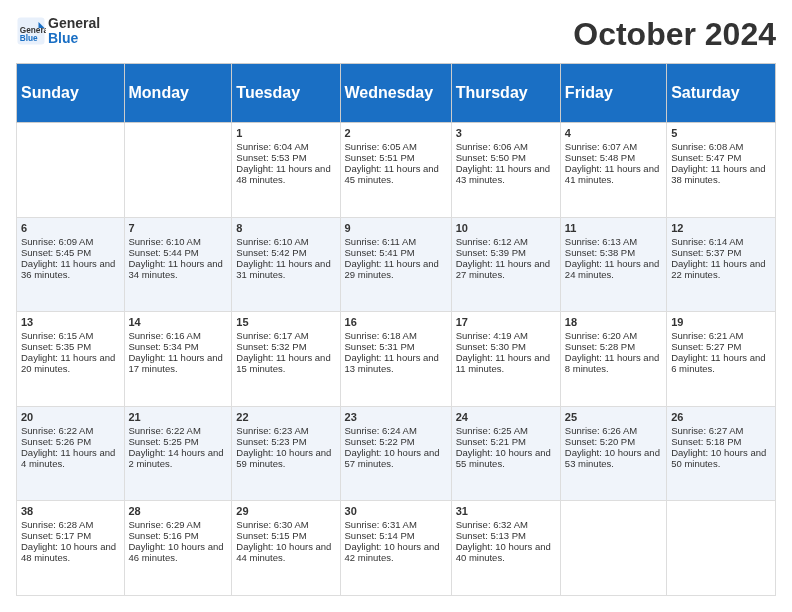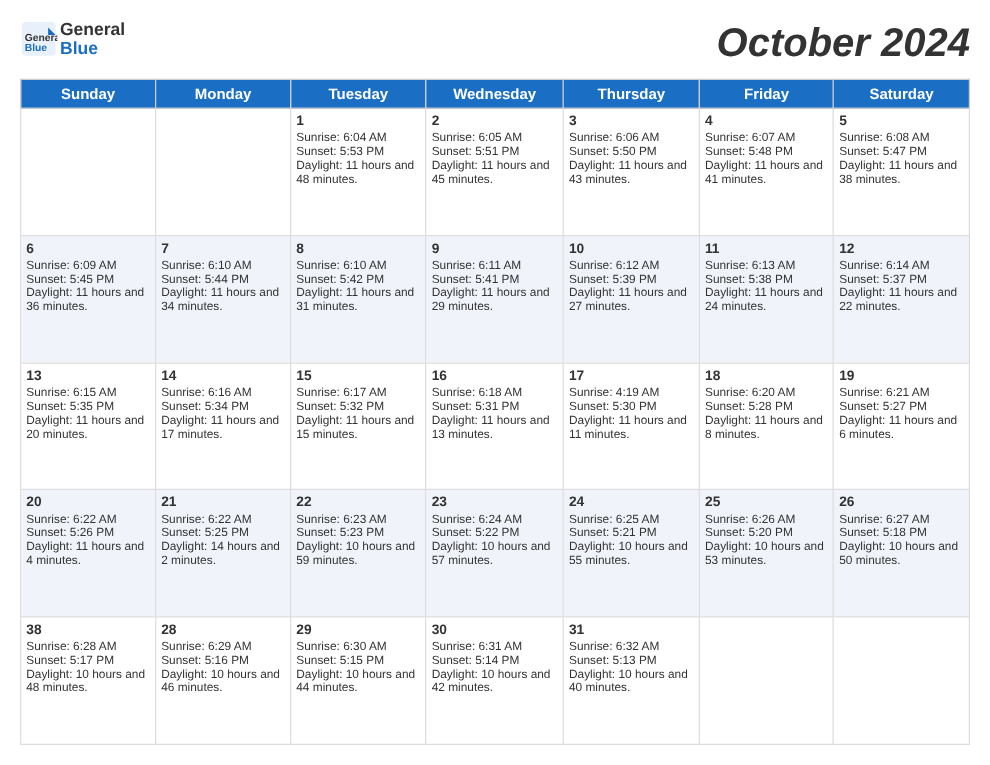--- a/index.html
+++ b/index.html
@@ -32,40 +32,39 @@
       height: 30px;
       margin-right: 2px;
     }
     .title-block {
       text-align: right;
     }
     .main-title {
       font-size: 32px;
       font-weight: bold;
       color: #333;
-      font-style: italic;
     }
     .subtitle {
       font-size: 15px;
       color: #555;
     }
     .calendar {
       width: 100%;
       border-collapse: collapse;
       flex: 1;
     }
     .calendar thead tr {
       background-color: #1a6fc4;
       color: #fff;
     }
     .calendar thead th {
-      padding: 4px 4px;
-      font-size: 12px;
+      padding: 20px 4px;
+      font-size: 16px;
       font-weight: bold;
-      text-align: center;
+      text-align: left;
       border: 1px solid #ccc;
     }
     .calendar tbody tr {
       border: 1px solid #ccc;
     }
     .calendar tbody tr:nth-child(odd) {
       background-color: #ffffff;
     }
     .calendar tbody tr:nth-child(even) {
       background-color: #f0f4fa;

